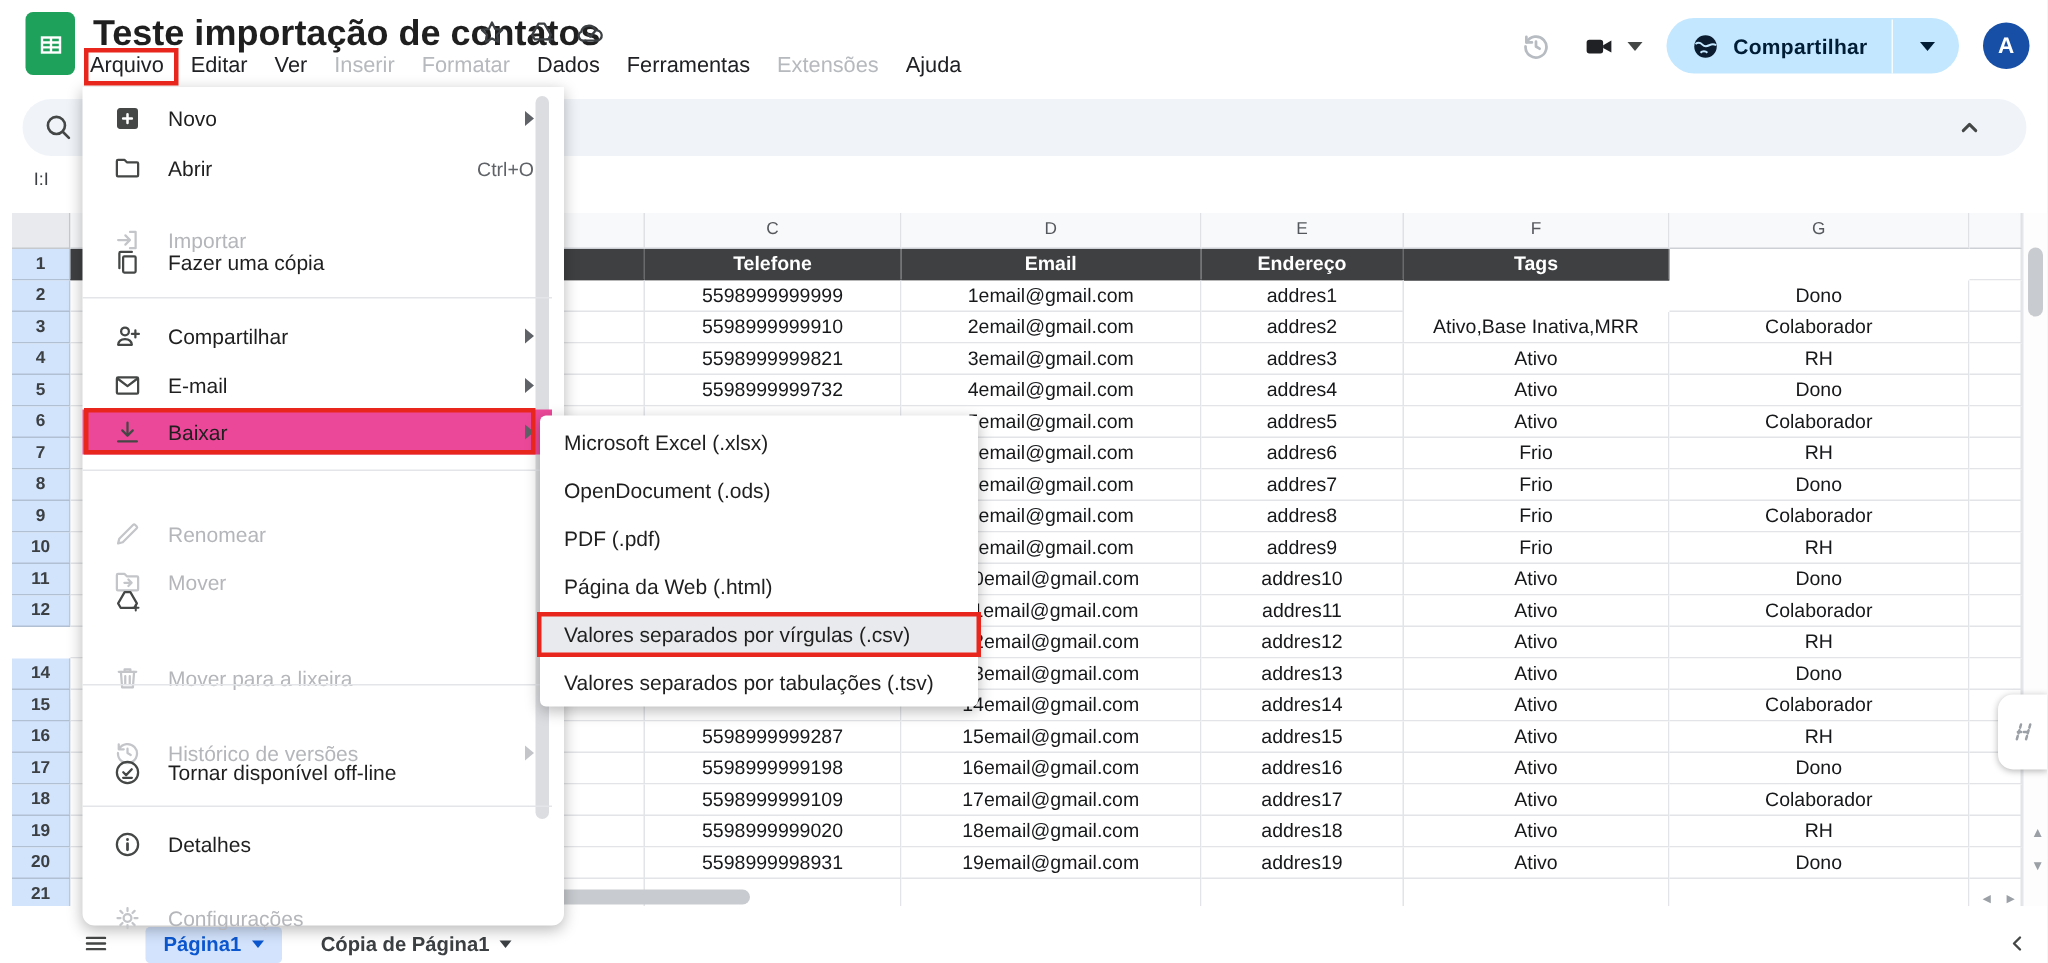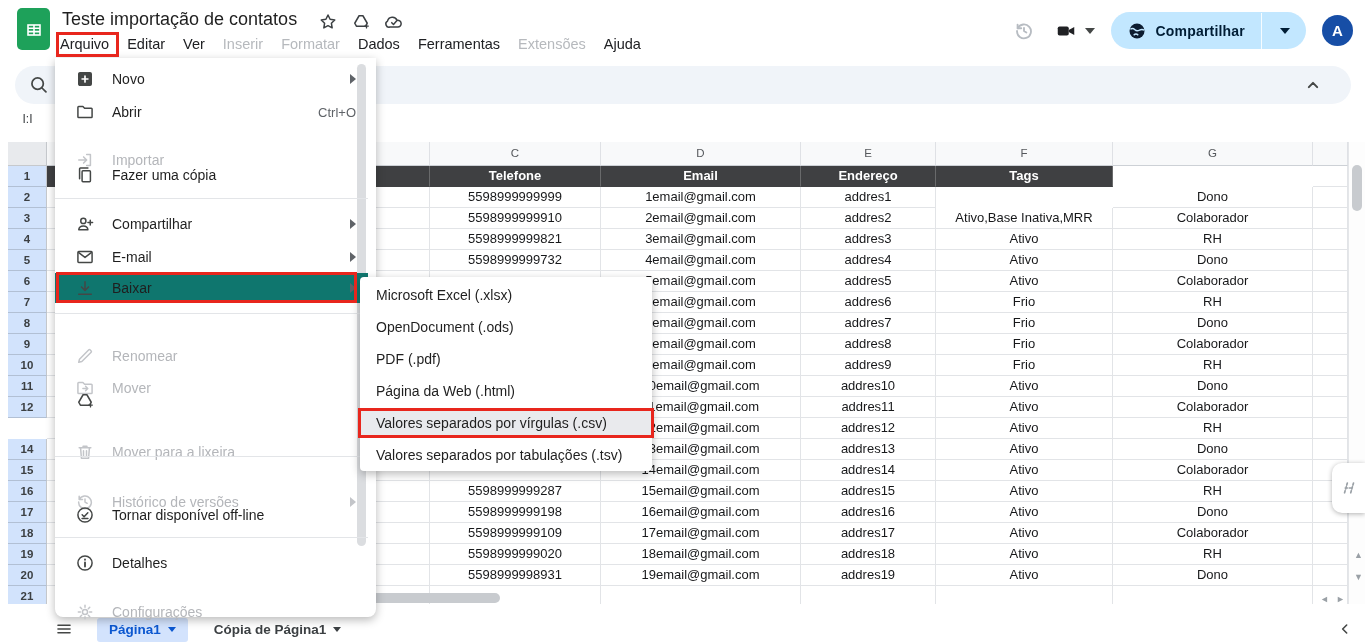--- a/index.html
+++ b/index.html
@@ -4,21 +4,21 @@
 <style>
   * { margin:0; padding:0; box-sizing:border-box; }
   html,body { background:#eee; }
   body { font-family:"Liberation Sans", sans-serif; }
   .screen { position:relative; width:1365px; height:642px; background:#fff; overflow:hidden; }
   .abs { position:absolute; }
 
   
   .logo { left:17px; top:8px; width:33px; height:42px; background:#1ea15a; border-radius:5px; display:flex; align-items:center; justify-content:center; }
   .logo svg { width:20px; height:24px; }
-  .doc-title { left:62px; top:9px; font-size:18px; color:#1f1f1f; white-space:nowrap; }
+  .doc-title { left:62px; top:9px; font-size:24px; color:#1f1f1f; white-space:nowrap;font-weight:bold; }
   .title-icons { left:318px; top:12px; display:flex; gap:13px; color:#3c4043; }
   .title-icons svg { width:20px; height:20px; }
   .menubar { left:51px; top:33px; display:flex; }
   .menubar .mb-item { font-size:14.5px; color:#202124; padding:3px 9px; border-radius:4px; white-space:nowrap; cursor:pointer; }
   .menubar .mb-item.disabled { color:#b6b9bd; }
   .top-right { right:12px; top:12px; display:flex; align-items:center; gap:16px; }
   .icon-btn { width:26px; height:26px; display:flex; align-items:center; justify-content:center; color:#202124; }
   .icon-btn.disabled { color:#b7bcc2; }
   .icon-btn svg { width:22px; height:22px; }
   .caret { width:0; height:0; border-left:5px solid transparent; border-right:5px solid transparent; border-top:6px solid #202124; display:inline-block; }
@@ -61,21 +61,21 @@
   .tabs { position:absolute; left:97px; top:0; height:25px; display:flex; gap:14px; align-items:center; }
   .sheet-tab { height:24px; display:flex; align-items:center; gap:7px; padding:0 12px; font-size:13.5px; color:#3c4043; font-weight:bold; border-radius:3px; cursor:pointer; }
   .sheet-tab.active { background:#d3e3fd; color:#0b57d0; }
   .sheet-tab .tcaret { width:0; height:0; border-left:4px solid transparent; border-right:4px solid transparent; border-top:5px solid currentColor; }
   .tab-chevron { position:absolute; right:12px; top:4px; color:#444746; cursor:pointer; }
   .tab-chevron svg { width:16px; height:16px; }
 
   
   .file-menu { left:55px; top:58px; width:321px; height:559px; background:#fff; border-radius:0 0 8px 8px; box-shadow:0 3px 10px rgba(0,0,0,.28); z-index:10; }
   .fm-item { position:absolute; left:0; width:313px; height:30px; display:flex; align-items:center; padding:0 12px 0 20px; font-size:14px; color:#1f1f1f; cursor:pointer; }
-  .fm-item.hl { background:#0f766e; }
+  .fm-item.hl { background:#ec4899; }
   .fm-item.disabled { color:#b4b6ba;margin-top:19px; }
   .fm-item .fm-icon { width:20px; height:20px; margin-right:17px; color:#444746; flex:none; }
   .fm-item.disabled .fm-icon { color:#c3c5c9; }
   .fm-item .fm-icon svg { width:20px; height:20px; }
   .fm-label { flex:1; white-space:nowrap; overflow:hidden; }
   .fm-shortcut { font-size:13px; color:#5f6368; }
   .fm-arrow { width:0; height:0; border-top:5px solid transparent; border-bottom:5px solid transparent; border-left:6px solid #5f6368; }
   .fm-item.disabled .fm-arrow { border-left-color:#c3c5c9; }
   .fm-divider { position:absolute; left:0; width:313px; height:1px; background:#e3e5e8; }
   .fm-scrollthumb { position:absolute; left:302px; top:6px; width:9px; height:482px; background:#dbdde0; border-radius:5px; cursor:pointer; }

